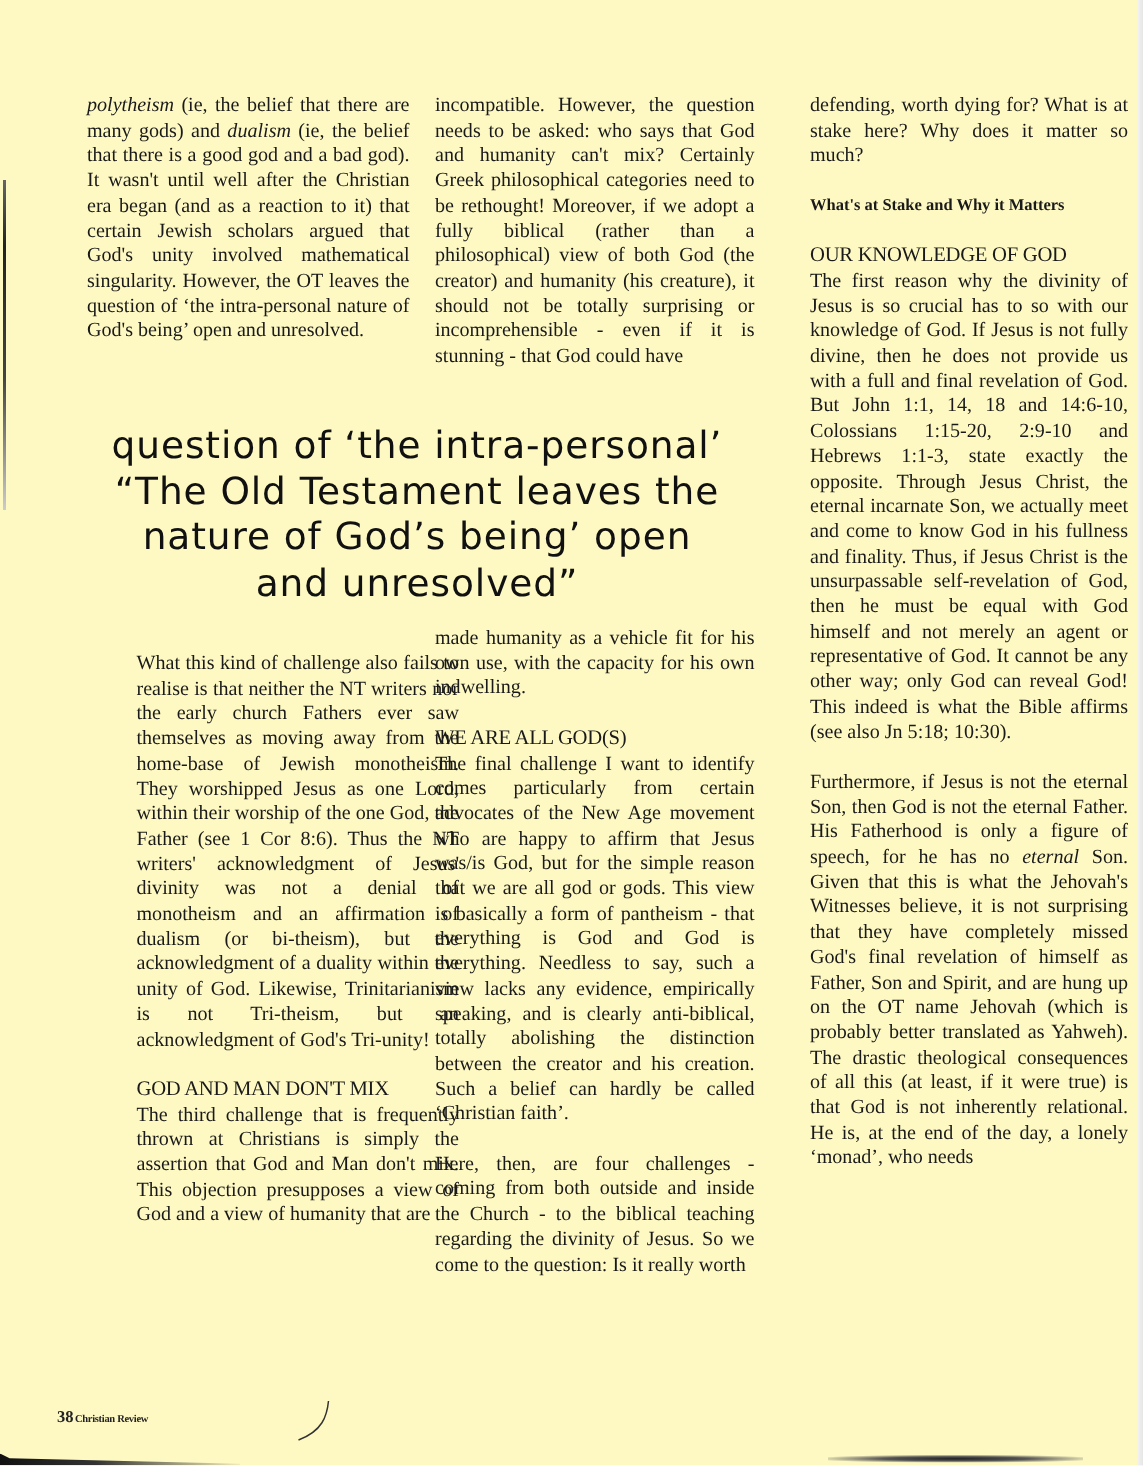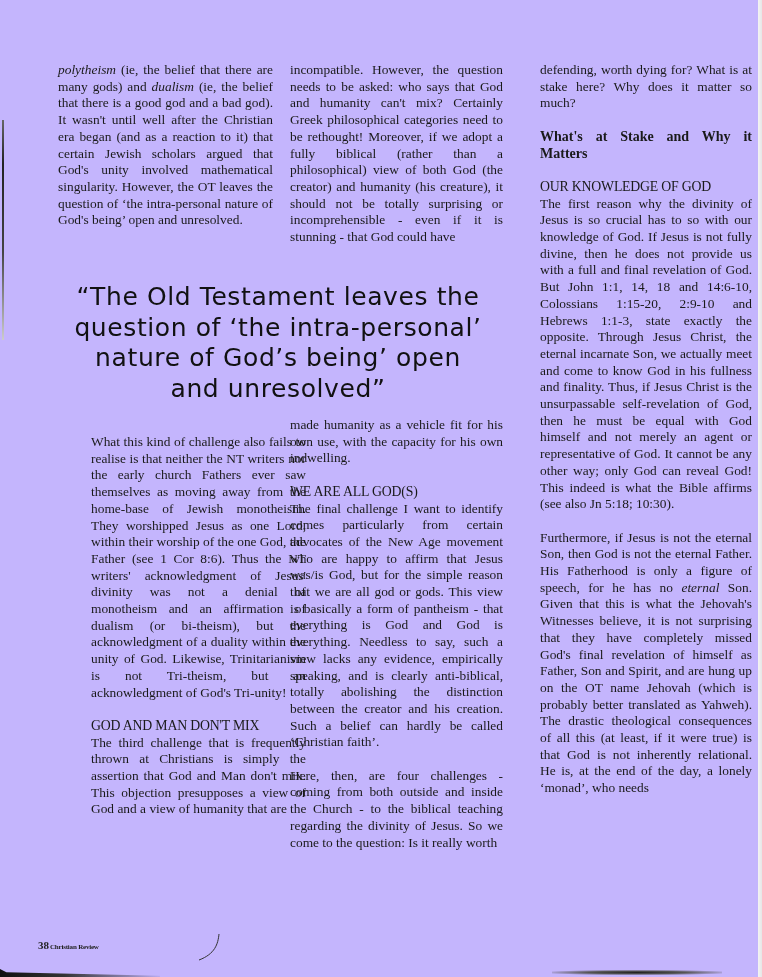--- a/index.html
+++ b/index.html
@@ -11,21 +11,21 @@
       width: 762px;
       height: 977px;
       position: relative;
       overflow: hidden;
       font-family: "Liberation Serif", "DejaVu Serif", serif;
       color: #1a1a1a;
     }
     .page {
       position: absolute;
       inset: 0;
-      background: #c4b5fd;
+      background: #fef9c3;
     }
     .edge-left {
       position: absolute;
       left: 2px;
       top: 120px;
       width: 2px;
       height: 220px;
       background: linear-gradient(to bottom, #666 0%, #222 20%, #444 60%, #ccc 100%);
     }
     .edge-right {
@@ -48,21 +48,21 @@
     .col p:last-child { margin-bottom: 0; }
     .col .head-caps {
       display: block;
       text-transform: none;
       letter-spacing: -0.2px;
       font-size: 13.8px;
     }
     .col .head-bold {
       font-weight: bold;
       margin: 0 0 16.7px 0;
-      font-size: 14px;
+      font-size: 11px;
       text-align: justify;
     }
     .col1-top { left: 58px; top: 62px; width: 215px; }
     .col2-top { left: 290px; top: 62px; width: 213px; }
     .col3 { left: 540px; top: 62px; width: 212px; }
     .col1-bot { left: 58px; top: 434px; width: 215px; margin-left: 33px; }
     .col2-bot { left: 290px; top: 417px; width: 213px; }
     .pullquote {
       position: absolute;
       left: 48px;
@@ -131,22 +131,22 @@
 
   <div class="col col1-top">
     <p><i>polytheism</i><span> (ie, the belief that there are many gods) and </span><i>dualism</i><span> (ie, the belief that there is a good god and a bad god).  It wasn't until well after the Christian era began (and as a reaction to it) that certain Jewish scholars argued that God's unity involved mathematical singularity. However, the OT leaves the question of ‘the intra-personal nature of God's being’ open and unresolved.</span></p>
   </div>
 
   <div class="col col2-top">
     <p>incompatible.  However, the question needs to be asked: who says that God and humanity can't mix?  Certainly Greek philosophical categories need to be rethought!  Moreover, if we adopt a fully biblical (rather than a philosophical) view of both God (the creator) and humanity (his creature), it should not be totally surprising or incomprehensible - even if it is stunning - that God could have</p>
   </div>
 
   <div class="pullquote">
+    <span>question of ‘the intra-personal’</span>
     <span>“The Old Testament leaves the</span>
-    <span>question of ‘the intra-personal’</span>
     <span>nature of God’s being’ open</span>
     <span>and unresolved”</span>
   </div>
 
   <div class="col col1-bot">
     <p>What this kind of challenge also fails to realise is that neither the NT writers nor the early church Fathers ever saw themselves as moving away from the home-base of Jewish monotheism.  They worshipped Jesus as one Lord, within their worship of the one God, the Father (see 1 Cor 8:6).  Thus the NT writers' acknowledgment of Jesus' divinity was not a denial of monotheism and an affirmation of dualism (or bi-theism), but the acknowledgment of a duality within the unity of God.  Likewise, Trinitarianism is not Tri-theism, but an acknowledgment of God's Tri-unity!</p>
     <p>
       <span class="head-caps">GOD AND MAN DON'T MIX</span>
       <span>The third challenge that is frequently thrown at Christians is simply the assertion that God and Man don't mix.  This objection presupposes a view of God and a view of humanity that are</span>
     </p>

